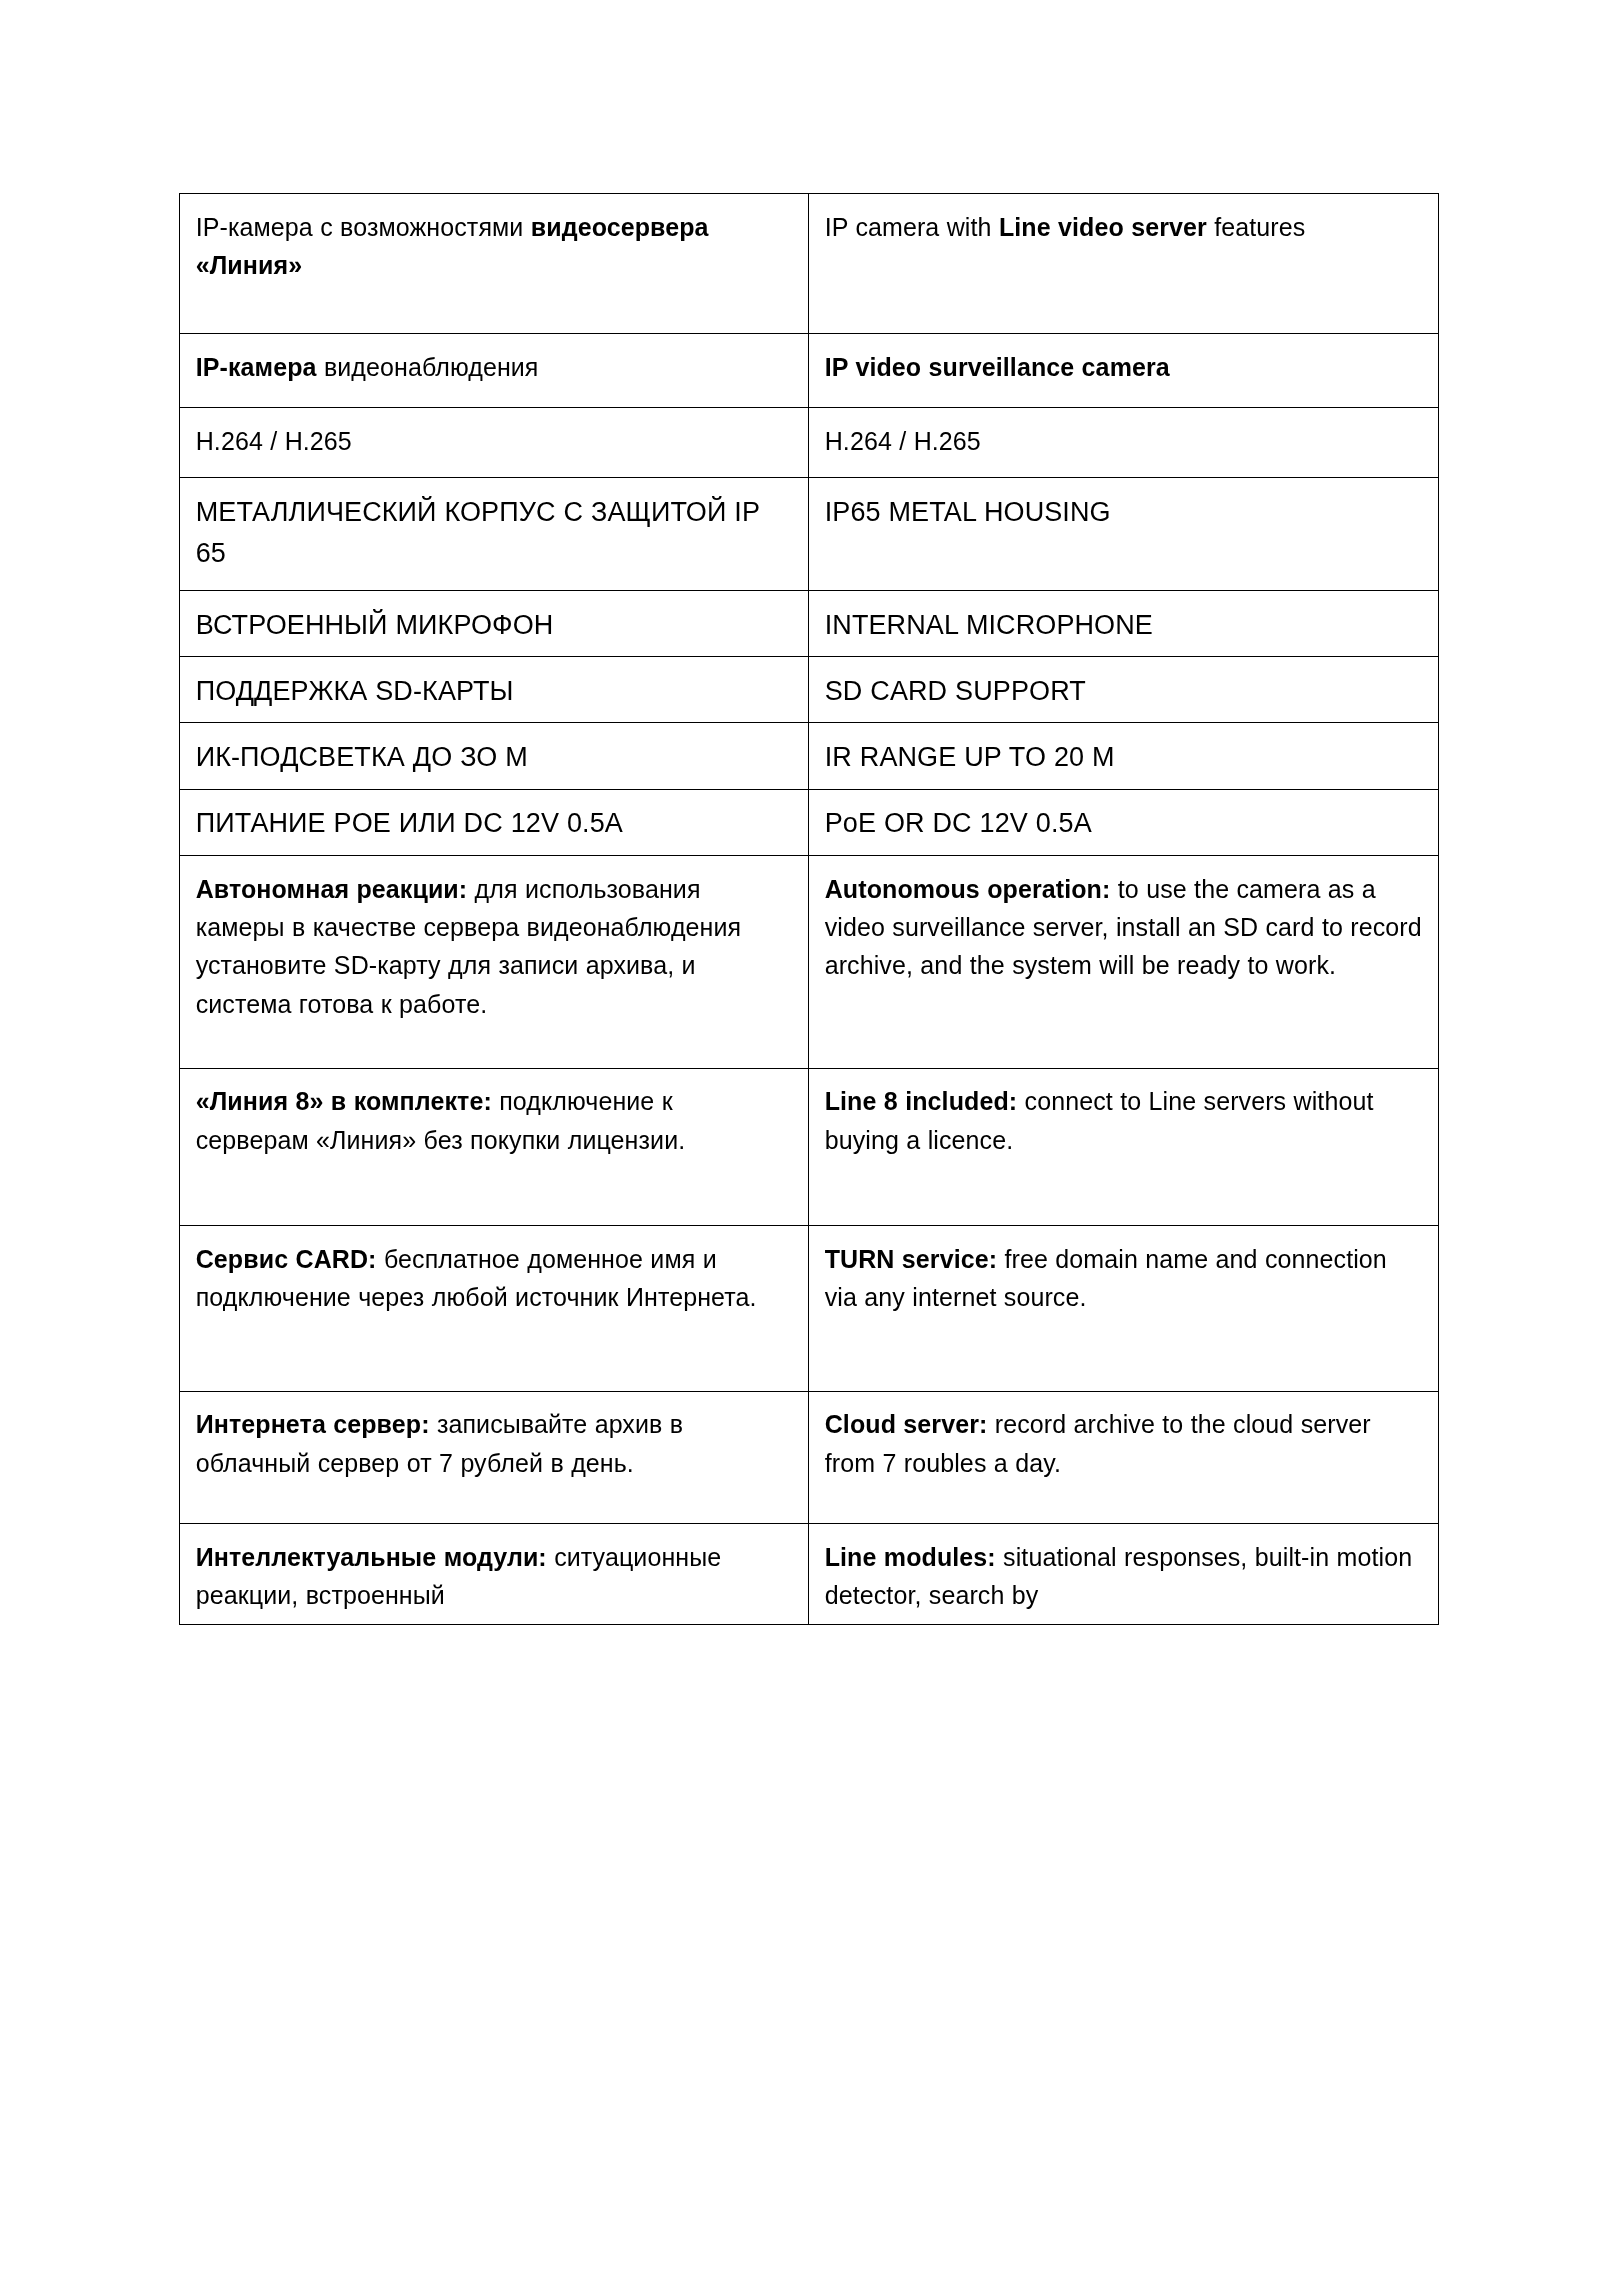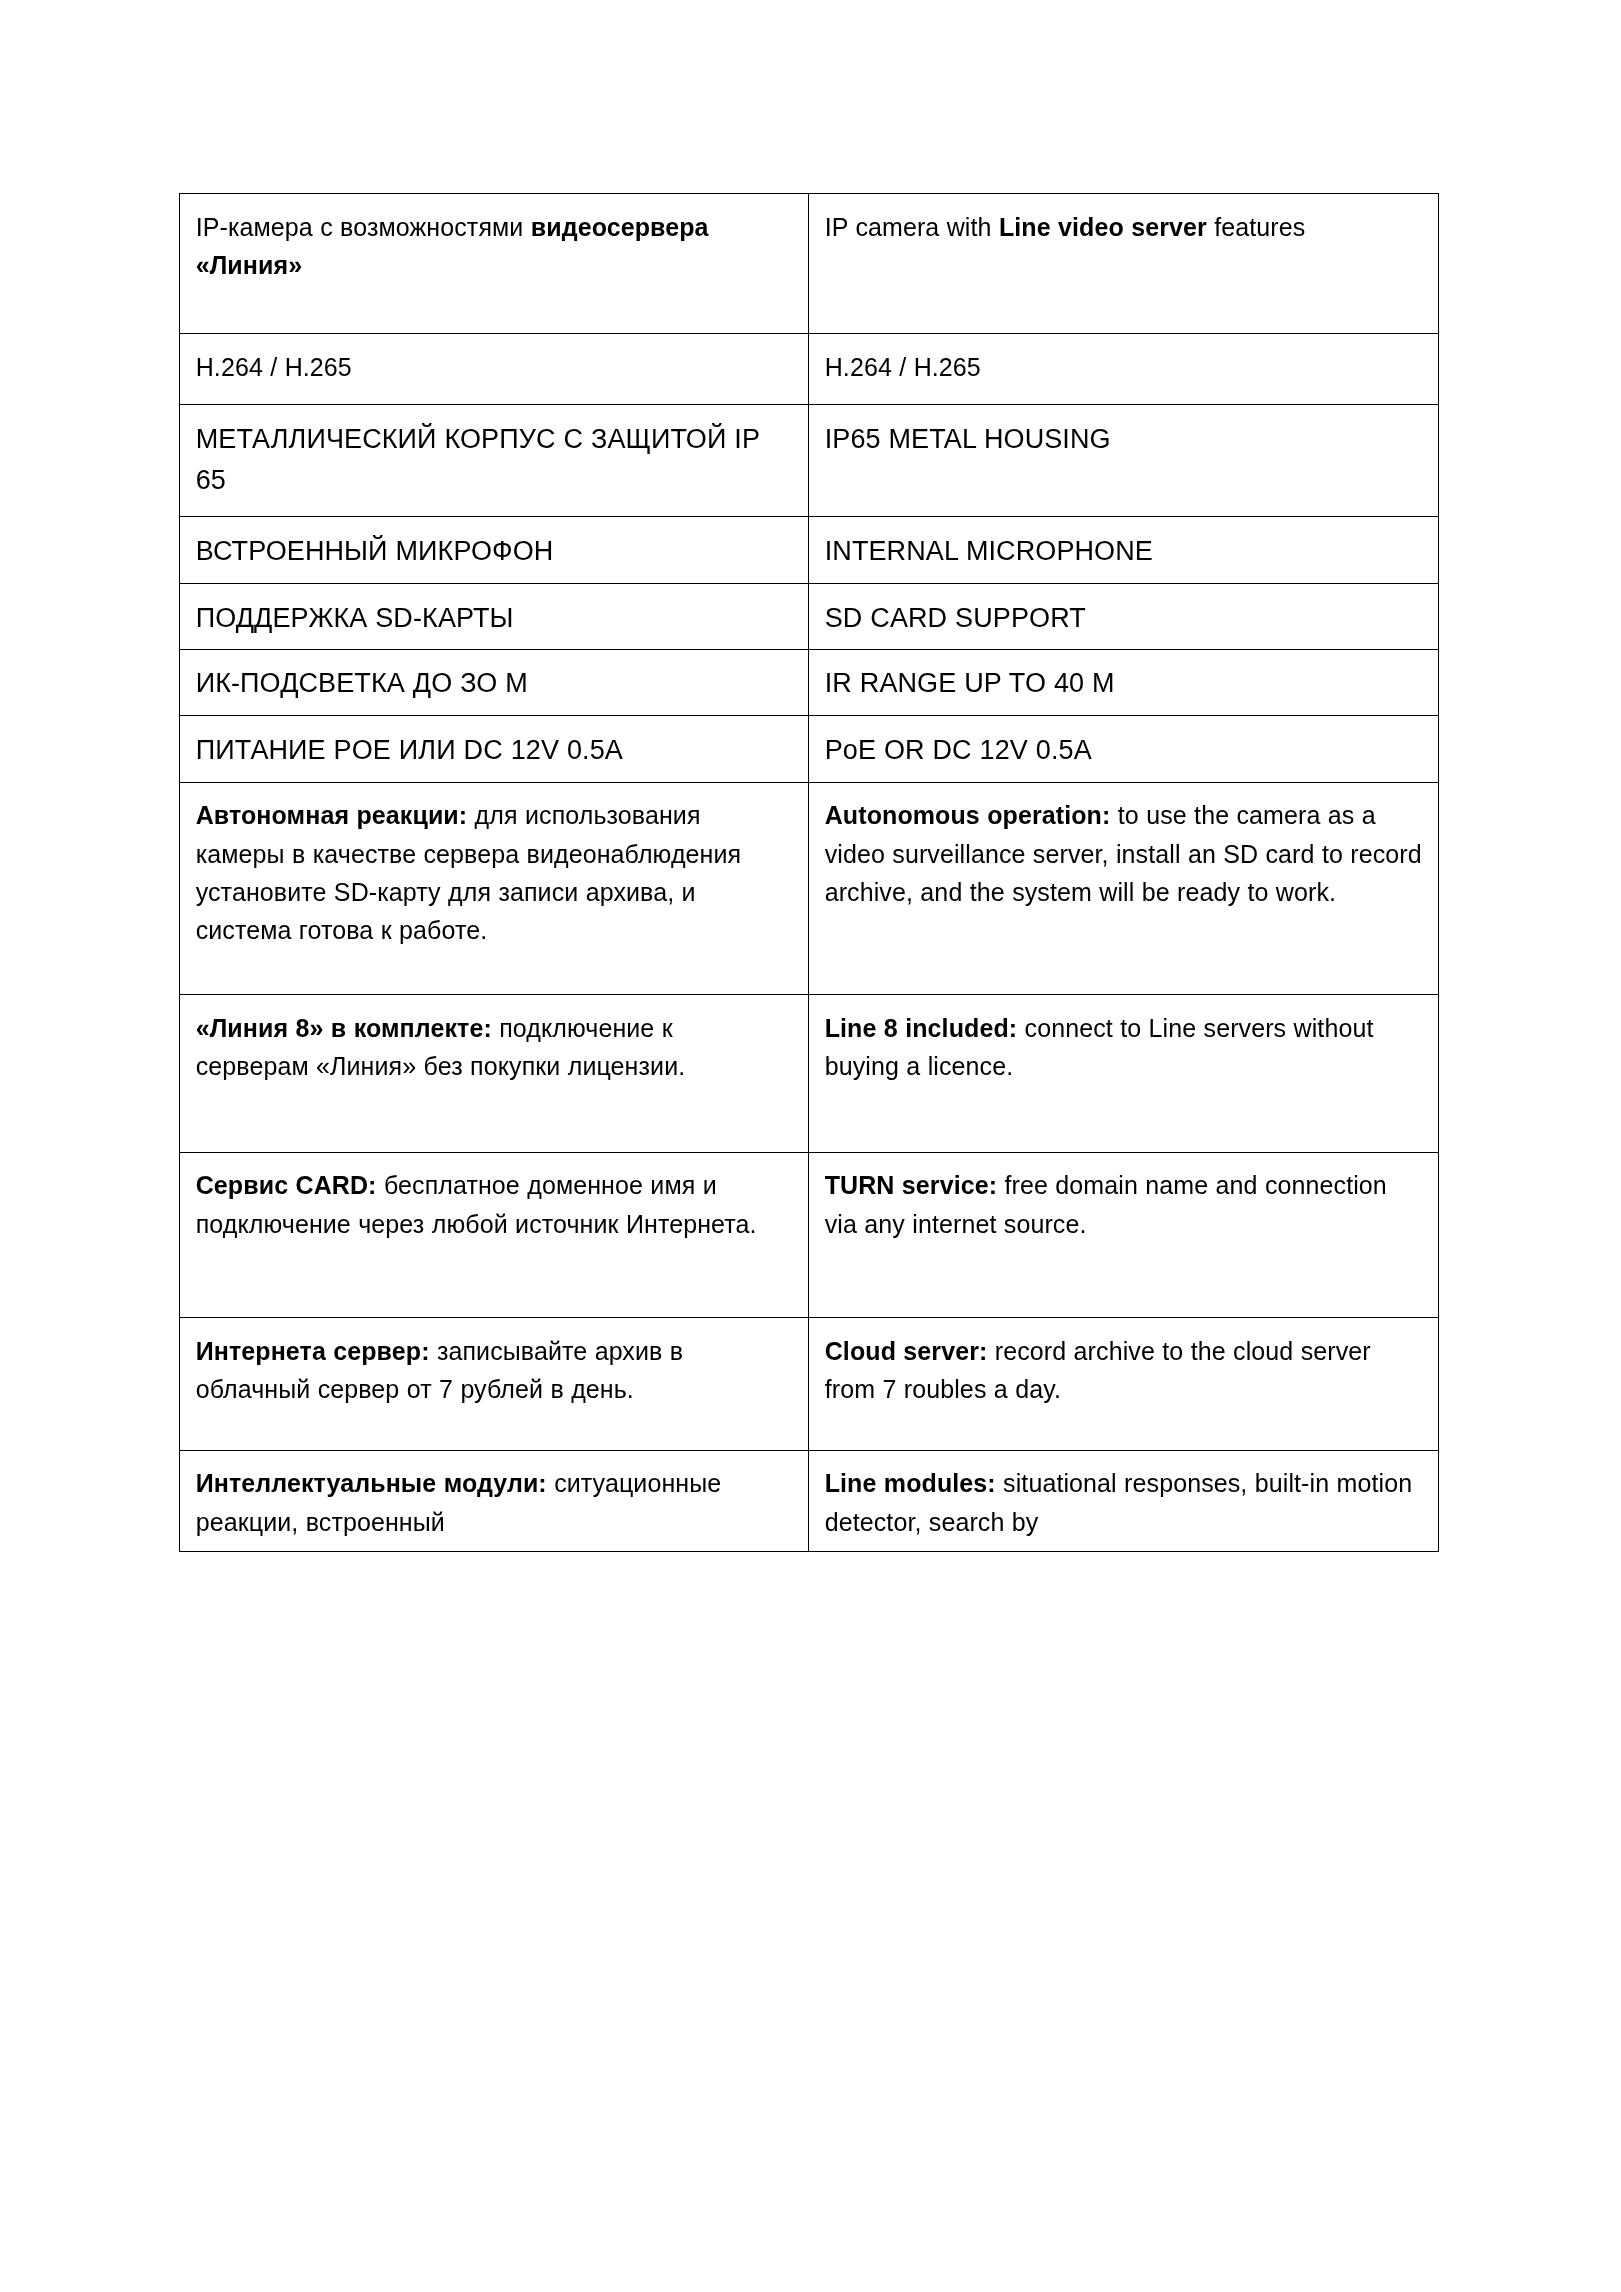--- a/index.html
+++ b/index.html
@@ -81,20 +81,24 @@
       <col class="col-ru">
       <col class="col-en">
     </colgroup>
     <tbody>
 
       <tr class="r1">
         <td><span class="rest">IP-камера с возможностями </span><span class="allbold">видеосервера «Линия»</span></td>
         <td><span class="rest">IP camera with </span><span class="allbold">Line video server</span><span class="rest"> features</span></td>
       </tr>
 
+      <tr class="r2">
+        <td><span class="lead">IP-камера</span><span class="rest"> видеонаблюдения</span></td>
+        <td><span class="allbold">IP video surveillance camera</span></td>
+      </tr>
 
       <tr class="r3">
         <td><span class="rest">H.264 / H.265</span></td>
         <td><span class="rest">H.264 / H.265</span></td>
       </tr>
 
       <tr class="r4">
         <td class="caps"><span class="rest">МЕТАЛЛИЧЕСКИЙ КОРПУС С ЗАЩИТОЙ IP 65</span></td>
         <td class="caps"><span class="rest">IP65 METAL HOUSING</span></td>
       </tr>
@@ -104,21 +108,21 @@
         <td class="caps"><span class="rest">INTERNAL MICROPHONE</span></td>
       </tr>
 
       <tr class="r6">
         <td class="caps"><span class="rest">ПОДДЕРЖКА SD-КАРТЫ</span></td>
         <td class="caps"><span class="rest">SD CARD SUPPORT</span></td>
       </tr>
 
       <tr class="r7">
         <td class="caps"><span class="rest">ИК-ПОДСВЕТКА ДО ЗО М</span></td>
-        <td class="caps"><span class="rest">IR RANGE UP TO 40 M</span></td>
+        <td class="caps"><span class="rest">IR RANGE UP TO 20 M</span></td>
       </tr>
 
       <tr class="r8">
         <td class="caps"><span class="rest">ПИТАНИЕ POE ИЛИ DC 12V 0.5A</span></td>
         <td class="caps"><span class="rest">PoE OR DC 12V 0.5A</span></td>
       </tr>
 
       <tr class="r9">
         <td><span class="lead">Автономная реакции:</span><span class="rest"> для использования камеры в качестве сервера видеонаблюдения установите SD-карту для записи архива, и система готова к работе.</span></td>
         <td><span class="lead">Autonomous operation:</span><span class="rest"> to use the camera as a video surveillance server, install an SD card to record archive, and the system will be ready to work.</span></td>

